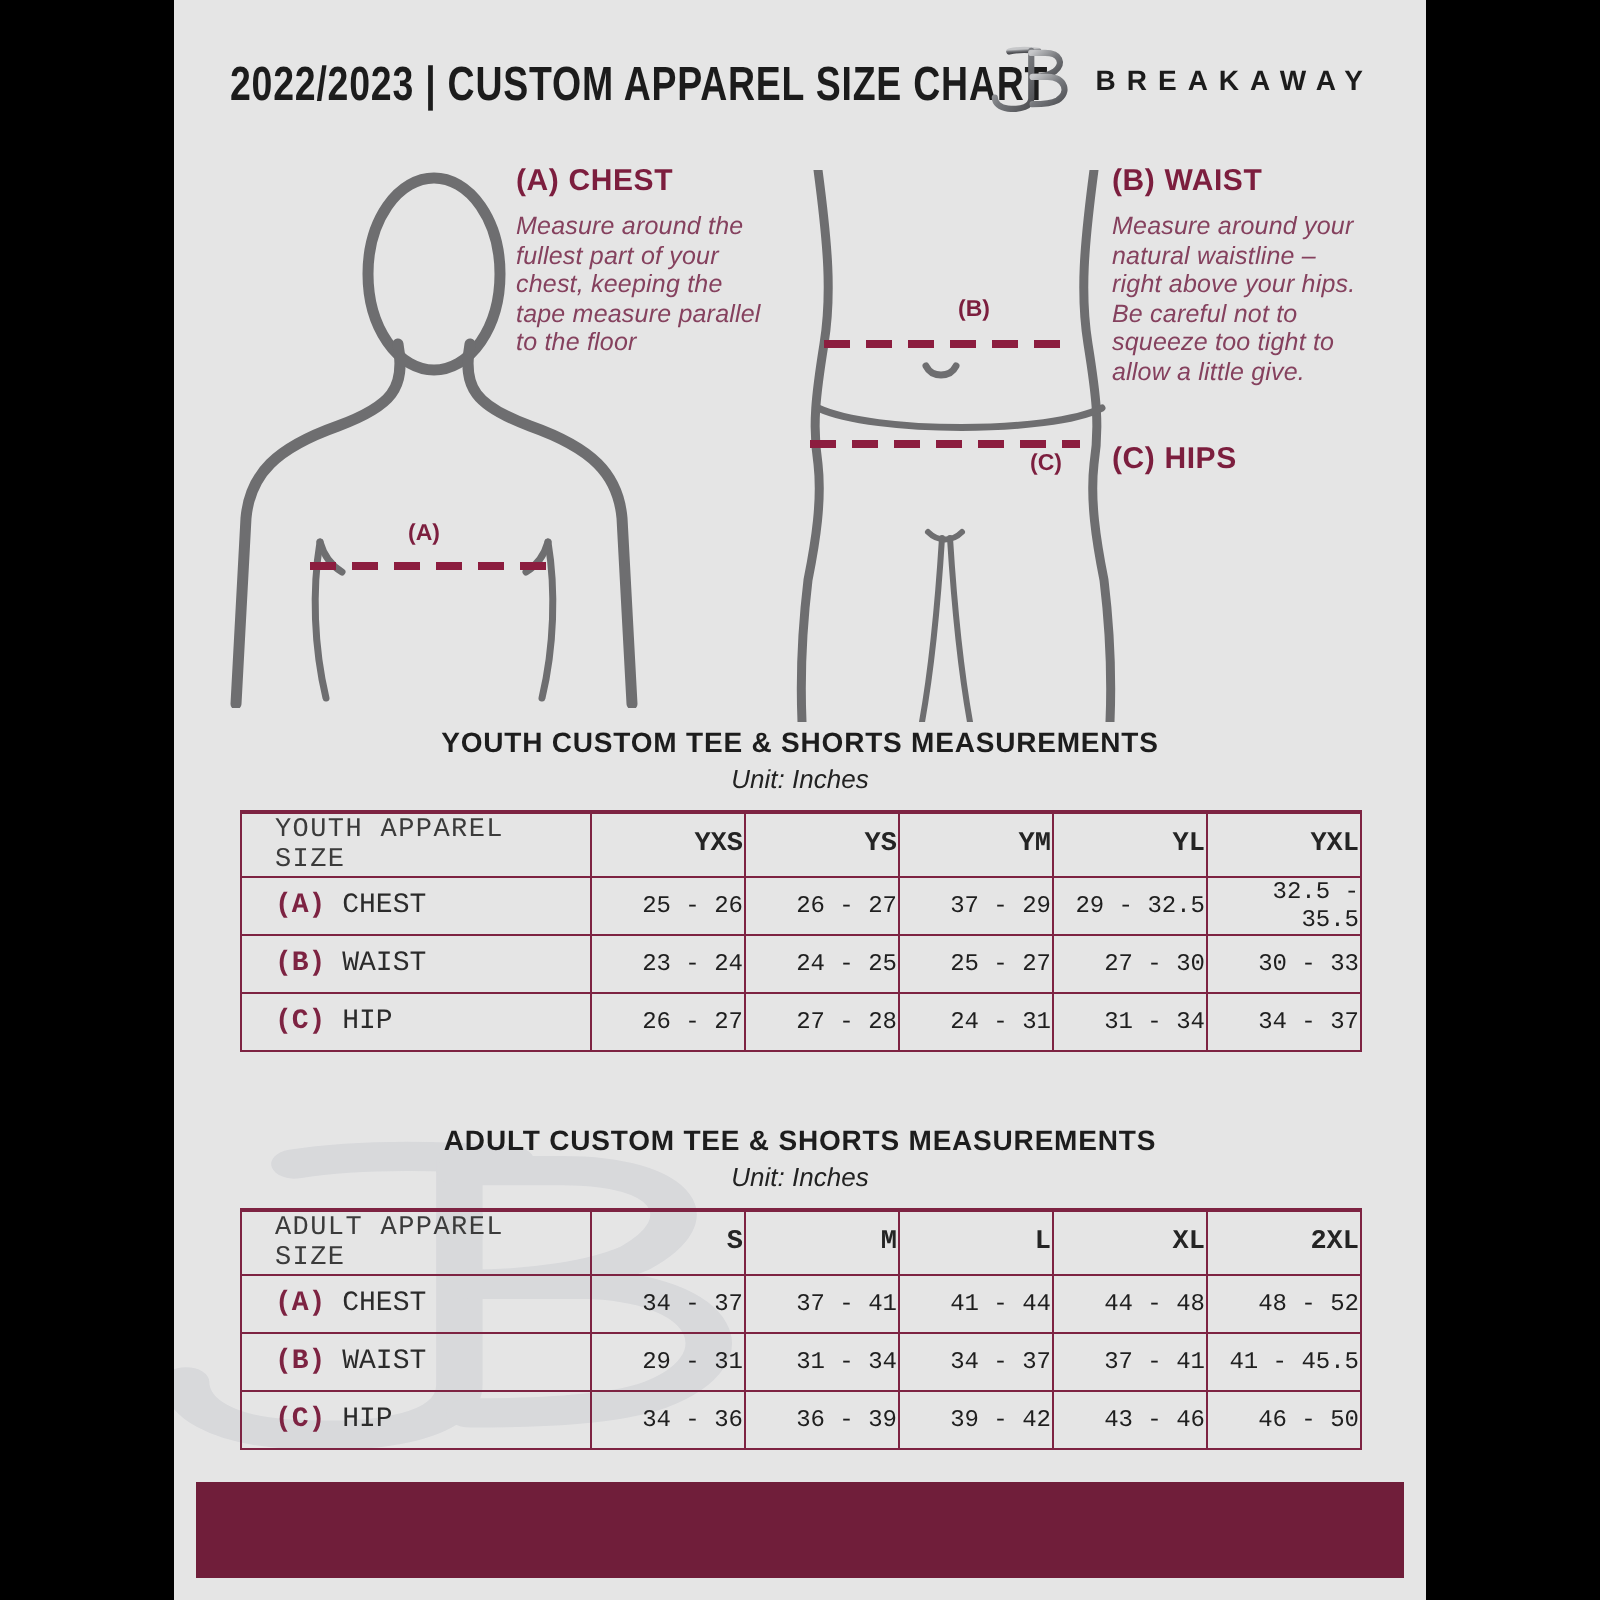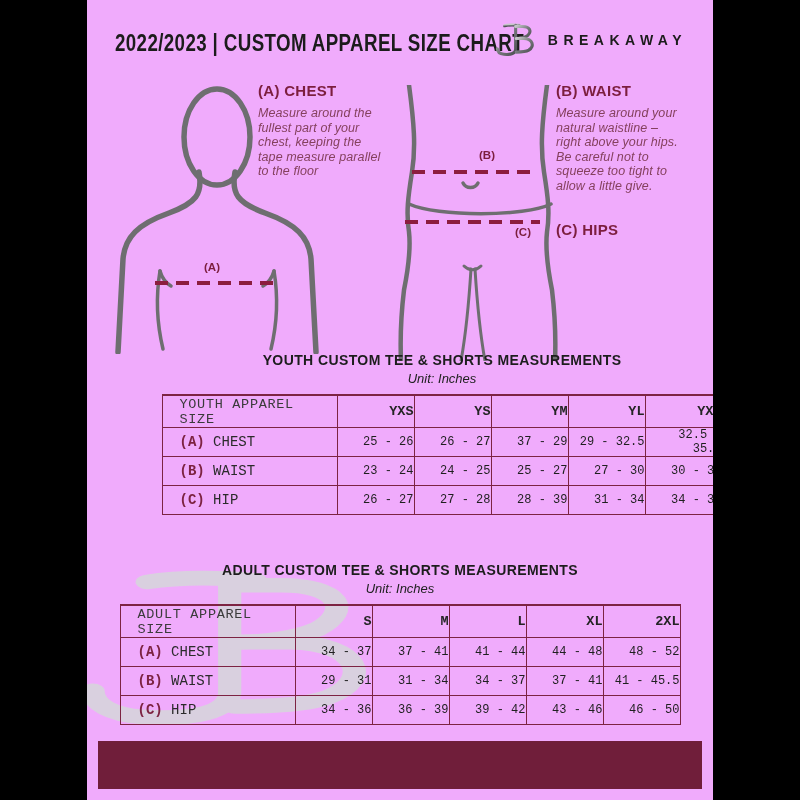--- a/index.html
+++ b/index.html
@@ -1,18 +1,18 @@
 <!DOCTYPE html>
 <html><head>
 <meta charset="utf-8">
 <style>
   html,body{margin:0;padding:0;}
   .stage{position:relative;width:800px;height:800px;background:#000;overflow:hidden;
          font-family:"Liberation Sans",sans-serif;}
-  .page{position:absolute;left:87px;top:0;width:626px;height:800px;background:#f0abfc;overflow:hidden;}
+  .page{position:absolute;left:87px;top:0;width:626px;height:800px;background:#e5e5e5;overflow:hidden;}
   .side-bar{position:absolute;top:0;width:87px;height:800px;background:#000;}
   .side-bar.left{left:0;} .side-bar.right{left:713px;width:87px;}
 
   
   .watermark{position:absolute;left:-12px;top:556px;z-index:0;opacity:.85;}
 
   
   .masthead-title{position:absolute;left:28px;top:29px;z-index:2;white-space:nowrap;
     font-size:24px;font-weight:bold;color:#1c1c1c;letter-spacing:.5px;
     transform:scaleX(.78);transform-origin:left center;}
@@ -30,21 +30,21 @@
   .instruction{position:absolute;z-index:2;width:152px;}
   .inst-a{left:171px;top:82px;}
   .inst-b{left:469px;top:82px;width:156px;}
   .inst-c{left:469px;top:221px;width:156px;}
   .instruction h3{margin:0;font-size:15px;font-weight:bold;color:#7c1e3e;letter-spacing:.3px;}
   .instruction p{margin:7px 0 0;font-size:12.5px;line-height:14.6px;font-style:italic;
     color:#85415e;white-space:pre-line;letter-spacing:.1px;}
 
   
   .size-section{position:absolute;left:0;width:626px;text-align:center;z-index:1;}
-  .sec-youth{top:352px;padding-left:42px;} .sec-adult{top:546px;margin-top:16px;}
+  .sec-youth{top:363px;} .sec-adult{top:546px;margin-top:16px;}
   .section-title{font-size:14px;font-weight:bold;color:#1d1d1d;letter-spacing:.4px;}
   .section-unit{font-size:13px;font-style:italic;color:#222;margin-top:3px;}
   .size-table{border-collapse:collapse;table-layout:fixed;width:560px;margin:8px auto 0;
     background:transparent;border:1.5px solid #7d2342;border-top-width:2.5px;font-family:Liberation Mono, monospace;}
   .size-table th,.size-table td{border:1.5px solid #7d2342;text-align:right;padding:0;}
   .size-table th{height:31px;font-size:13.5px;font-weight:bold;color:#242424;}
   .size-table th.label-col{font-weight:normal;text-align:left;padding-left:17px;
     letter-spacing:.7px;color:#3b3b3b;}
   .size-table td{height:28px;font-size:12px;color:#1f1f1f;}
   .size-table td.label-col{text-align:left;padding-left:17px;font-size:14px;color:#2b2b2b;}
@@ -179,21 +179,21 @@
                 <td>23 - 24</td>
                 <td>24 - 25</td>
                 <td>25 - 27</td>
                 <td>27 - 30</td>
                 <td>30 - 33</td>
               </tr>
               <tr>
                 <td class="label-col"><span class="row-prefix">(C)</span> HIP</td>
                 <td>26 - 27</td>
                 <td>27 - 28</td>
-                <td>28 - 39</td>
+                <td>24 - 31</td>
                 <td>31 - 34</td>
                 <td>34 - 37</td>
               </tr>
             </tbody>
           </table>
         </div>
     </div>
 
     <div class="size-section sec-adult">
       <div class="section-title">ADULT CUSTOM TEE &amp; SHORTS MEASUREMENTS</div>

